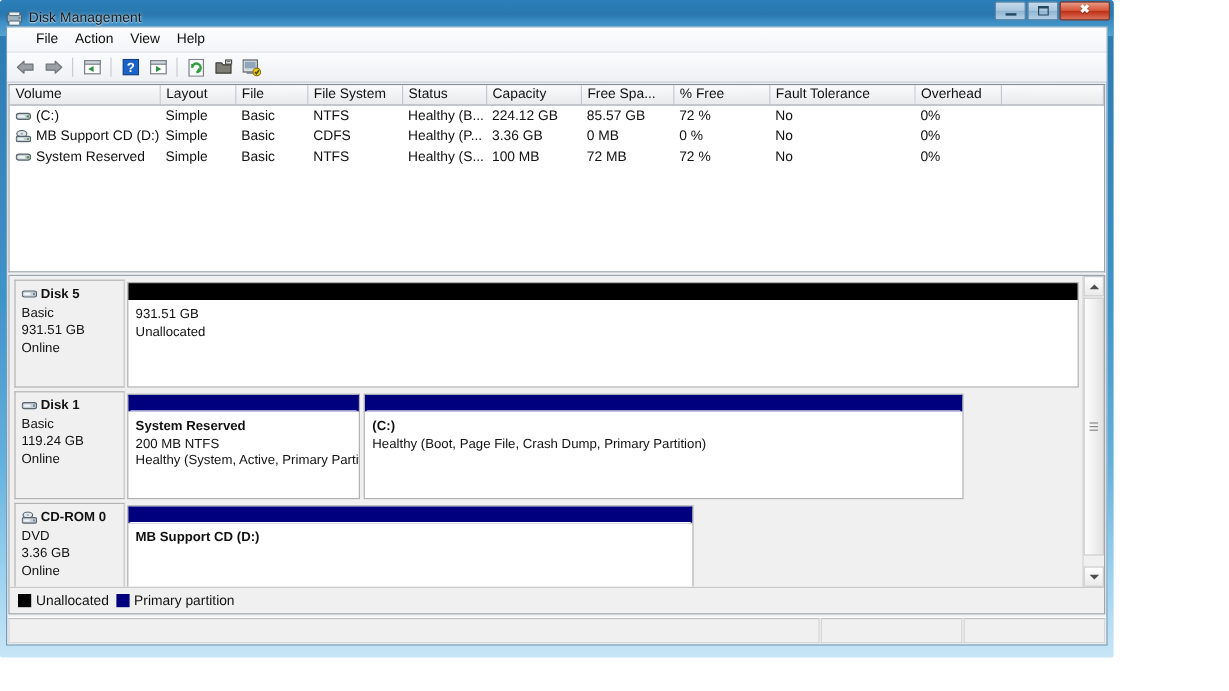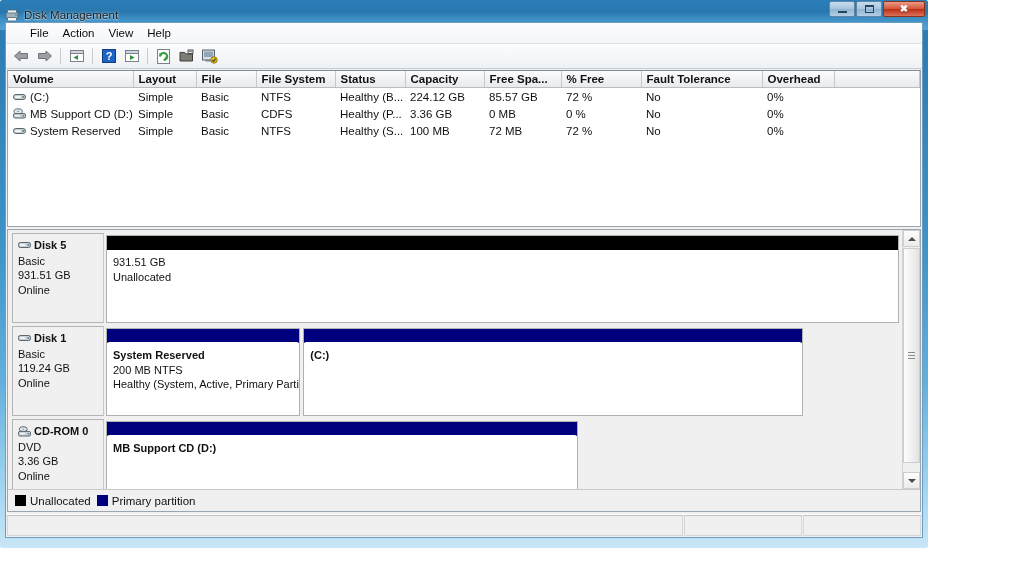--- a/index.html
+++ b/index.html
@@ -142,21 +142,21 @@
   table.vol {
     border-collapse: collapse;
     width: 100%;
     table-layout: fixed;
     font-size: 11.5px;
   }
   table.vol th {
     background: linear-gradient(to bottom, #fbfbfc 0%, #f1f2f4 50%, #e8eaec 100%);
     border-right: 1px solid #c5c9cd;
     border-bottom: 1px solid #b8bdc2;
-    font-weight: bold;
+    font-weight: normal;
     text-align: left;
     padding: 2px 0 2px 5px;
     color: #111;
     height: 15px;
     box-sizing: border-box;
     white-space: nowrap;
     overflow: hidden;
   }
   table.vol td {
     padding: 1px 0 1px 5px;
@@ -603,20 +603,21 @@
               <div class="ptext">
                 <div class="pname">System Reserved</div>
                 <div>200 MB NTFS</div>
                 <div>Healthy (System, Active, Primary Partit</div>
               </div>
             </div>
             <div class="part" style="flex:0 0 63%;">
               <div class="bar primary"></div>
               <div class="ptext">
                 <div class="pname">(C:)</div>
+                <div>Healthy (Boot, Page File, Crash Dump, Primary Partition)</div>
               </div>
             </div>
           </div>
         </div>
 
         <div class="diskrow">
           <div class="diskinfo">
             <div class="dtitle">
               <span>
                 <svg width="13" height="11" viewBox="0 0 13 11">

